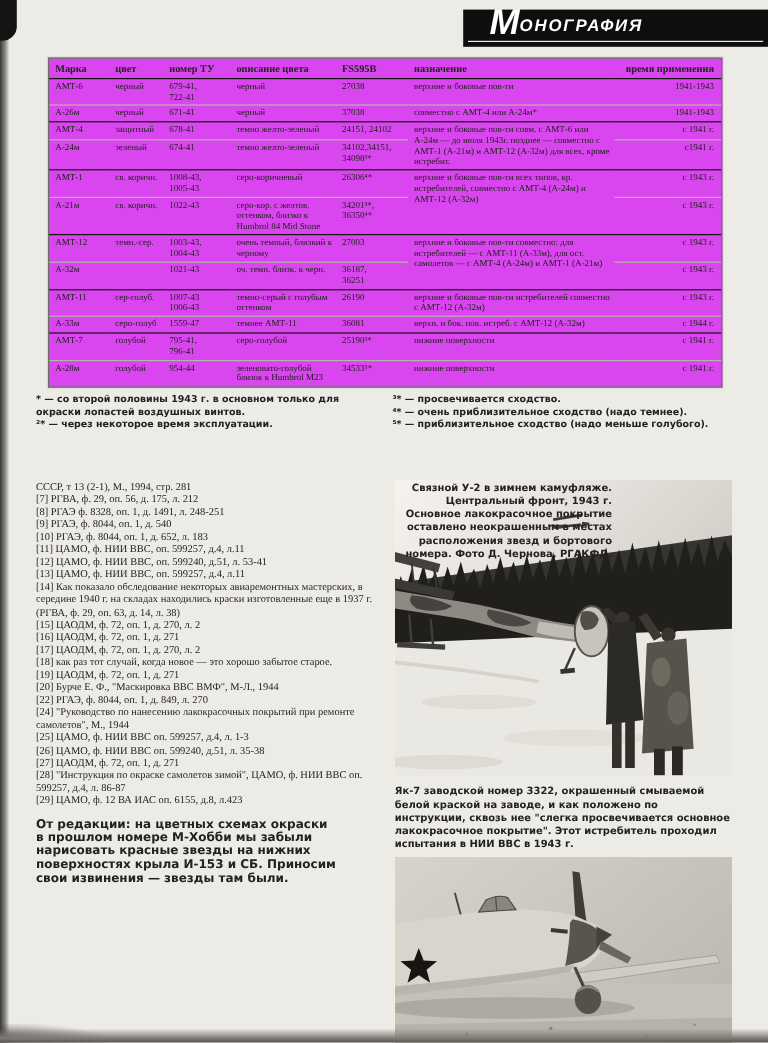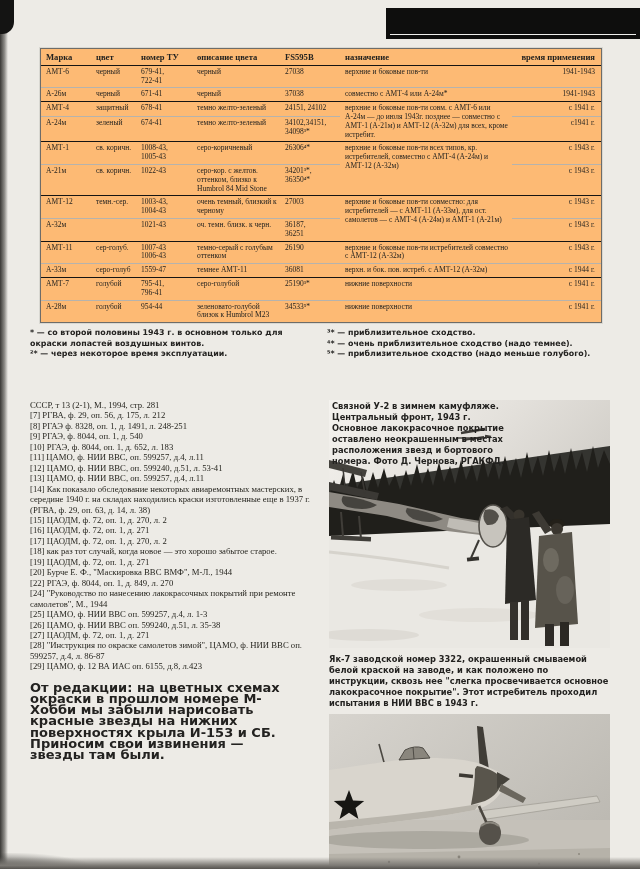--- a/index.html
+++ b/index.html
@@ -16,21 +16,21 @@
 
   
   .header-bar{position:absolute;left:386px;top:8px;width:254px;height:31px;background:#0e0e0d;}
   .logo{position:absolute;left:22px;top:-4px;white-space:nowrap;color:#fff;font-family:"Liberation Sans","DejaVu Sans",sans-serif;font-style:italic;font-weight:900;}
   .logo-m{font-size:30px;line-height:30px;vertical-align:-2px;}
   .logo-rest{font-size:14px;letter-spacing:1.5px;}
   .logo-underline{position:absolute;left:4px;right:4px;bottom:4px;height:1.5px;background:#efefec;}
 
   
   .content{position:absolute;left:30px;top:48px;width:580px;}
-  .table-wrap{margin-left:10px;width:560px;background:#fdba74;border:1px solid #6e6c68;box-shadow:0 0 0 1px rgba(110,108,104,.15);}
+  .table-wrap{margin-left:10px;width:560px;background:#d946ef;border:1px solid #6e6c68;box-shadow:0 0 0 1px rgba(110,108,104,.15);}
   table{border-collapse:collapse;width:100%;font-size:7.5px;line-height:8.8px;color:#23221f;}
   th{font-size:8.6px;text-align:left;padding:4px 4px 3px 5px;border-bottom:1.7px solid #161513;font-weight:bold;white-space:nowrap;}
   td{padding:2px 3px 2px 5px;vertical-align:top;border-top:1px solid #b6b3ad;white-space:pre-line;}
   tr.group-start td{border-top:1.7px solid #161513;}
   tr:first-child td{border-top:none;}
   .c-mark{white-space:nowrap;}
   .c-color{white-space:nowrap;}
   th.c-time,td.c-time{text-align:right;padding-right:6px;white-space:nowrap;}
 
   
@@ -38,43 +38,46 @@
     font-size:7.9px;line-height:10.6px;font-weight:700;color:#232220;}
   .fn-col{flex:1 1 50%;}
   .fn-col p{margin:0 0 0 0;padding:0;}
   .fn-col.right{padding-left:14px;}
 
   
   .columns{position:absolute;left:30px;top:352px;width:580px;display:flex;justify-content:space-between;margin-top:48px;}
   .col-left{width:288px;font-size:8.7px;line-height:10.45px;color:#26251f;}
   .col-left p.ref{margin:0;}
   .editorial{margin-top:10px !important;font-family:"DejaVu Sans","Liberation Sans",sans-serif;
-    font-size:13px;line-height:11.2px;font-weight:700;color:#232220;width:250px;}
+    font-size:10px;line-height:11.2px;font-weight:700;color:#232220;width:250px;}
   .col-right{width:281px;position:relative;}
 
-  .photo{position:relative;overflow:hidden;background:#fef9c3;}
+  .photo{position:relative;overflow:hidden;background:#fef9c3;text-align:right;}
   .photo1{width:281px;height:248px;}
   .photo2{width:281px;height:162px;}
   .caption-overlay{position:absolute;left:3px;top:1px;width:178px;
     font-family:"DejaVu Sans","Liberation Sans",sans-serif;font-size:8.3px;line-height:11px;font-weight:700;color:#232220;}
   .caption2{margin:6px 0 5px 0;font-family:"DejaVu Sans","Liberation Sans",sans-serif;
     font-size:8.3px;line-height:11px;font-weight:700;color:#232220;}
   .pagenum{margin-top:4px;text-align:right;padding-right:32px;
     font-size:14px;font-style:italic;color:#4c4b48;transform:rotate(-3deg);letter-spacing:1px;font-weight:bold;}
   svg{display:block;}
 </style>
 </head>
 <body>
 
 <div class="page">
 
   <div class="edge-left"></div>
   <div class="corner-tl"></div>
 
   <div class="header-bar">
+    <div class="logo">
+      <span class="logo-m">М</span><span class="logo-rest">ОНОГРАФИЯ</span>
+    </div>
     <div class="logo-underline"></div>
   </div>
 
   <div class="content">
     <div class="table-wrap">
       <table>
         <colgroup>
           <col style="width:50px">
             <col style="width:45px">
             <col style="width:56px">
@@ -210,21 +213,21 @@
             </tr>
           </tbody>
       </table>
     </div>
     <div class="footnotes">
       <div class="fn-col left" id="fn-left">
           <p>* — со второй половины 1943 г. в основном только для окраски лопастей воздушных винтов.</p>
           <p>²* — через некоторое время эксплуатации.</p>
         </div>
       <div class="fn-col right" id="fn-right">
-          <p>³* — приблизительное сходство.</p>
+          <p>³* — просвечивается сходство.</p>
           <p>⁴* — очень приблизительное сходство (надо темнее).</p>
           <p>⁵* — приблизительное сходство (надо меньше голубого).</p>
         </div>
     </div>
   </div>
 
   <div class="columns">
     <div class="col-left" id="refs">
         <p class="ref">СССР, т 13 (2-1), М., 1994, стр. 281</p>
         <p class="ref">[7] РГВА, ф. 29, оп. 56, д. 175, л. 212</p>

